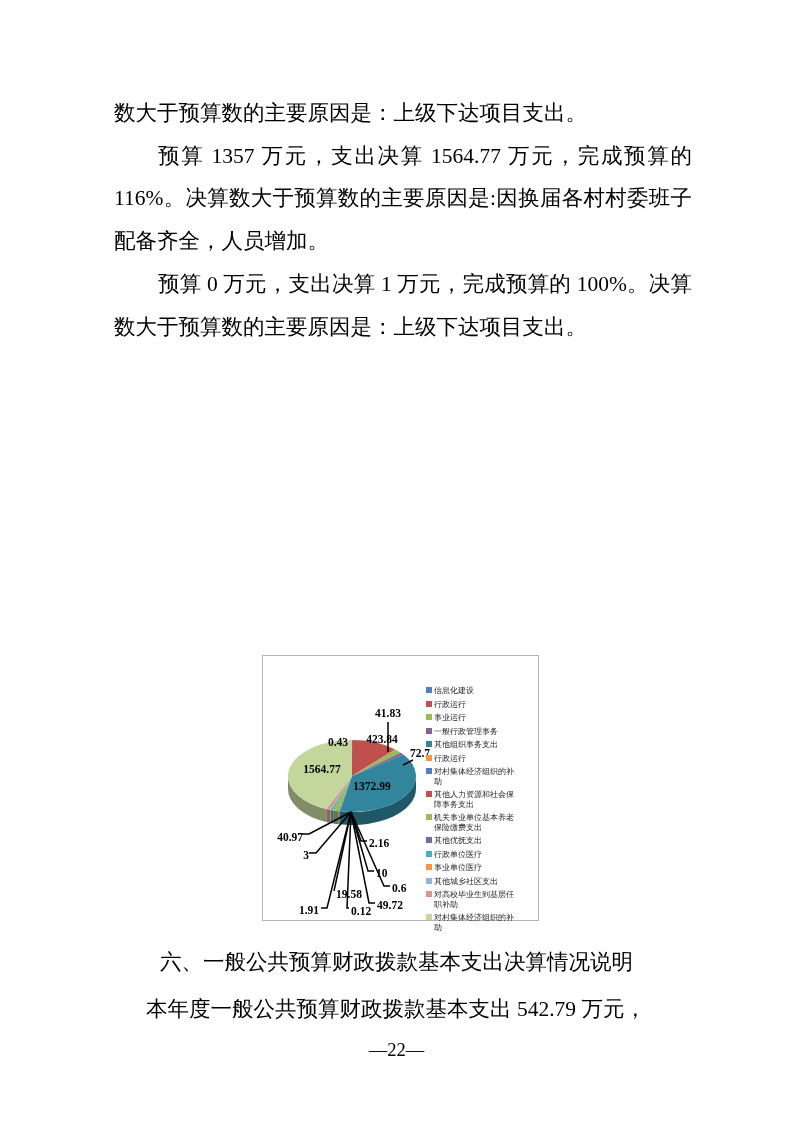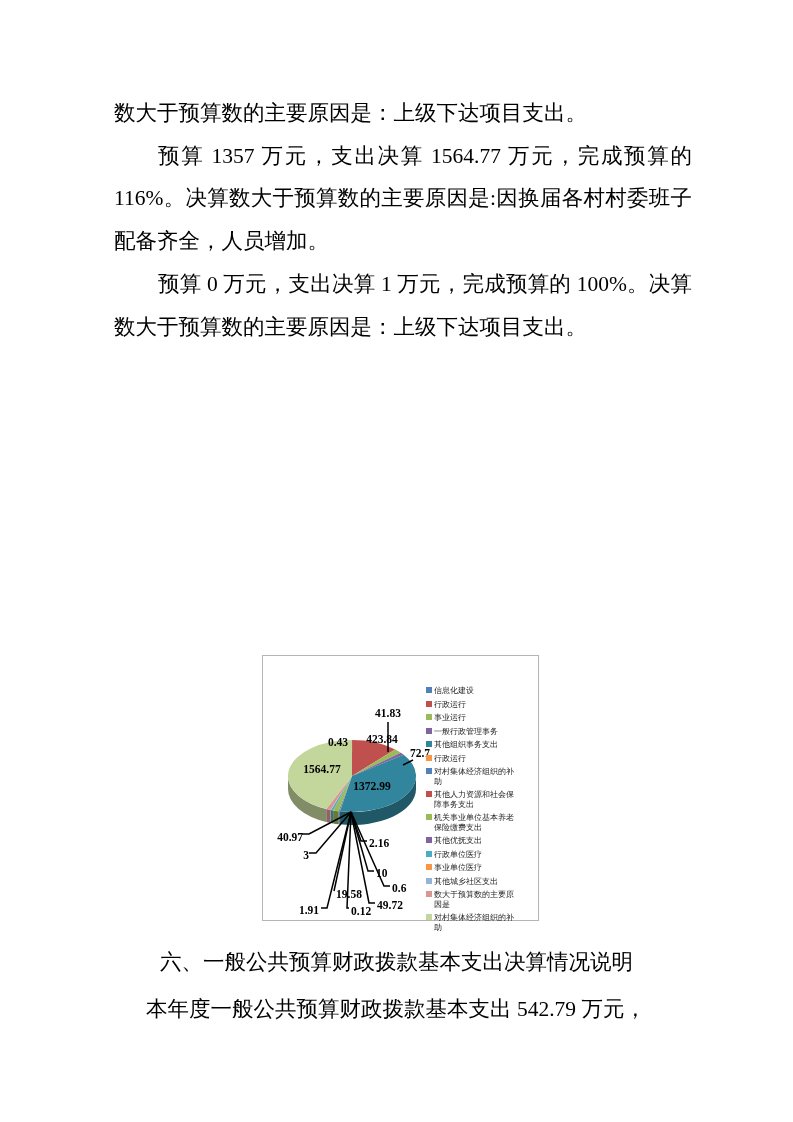--- a/index.html
+++ b/index.html
@@ -143,27 +143,28 @@
         <div class="legend-item">
           <span class="legend-swatch" style="background: rgb(247, 150, 70);"></span>
           <span class="legend-label">事业单位医疗</span>
         </div>
         <div class="legend-item">
           <span class="legend-swatch" style="background: rgb(149, 179, 215);"></span>
           <span class="legend-label">其他城乡社区支出</span>
         </div>
         <div class="legend-item">
           <span class="legend-swatch" style="background: rgb(217, 150, 148);"></span>
-          <span class="legend-label">数大于预算数的主要原因是</span>
+          <span class="legend-label">对高校毕业生到基层任职补助</span>
         </div>
         <div class="legend-item">
           <span class="legend-swatch" style="background: rgb(195, 214, 155);"></span>
           <span class="legend-label">对村集体经济组织的补助</span>
         </div>
       </div>
   </div>
 
   <div class="section-heading">六、一般公共预算财政拨款基本支出决算情况说明</div>
 
   <div class="closing-par">本年度一般公共预算财政拨款基本支出 542.79 万元，</div>
 
+  <div class="page-number">—22—</div>
 
 </div>
 
 </body></html>

